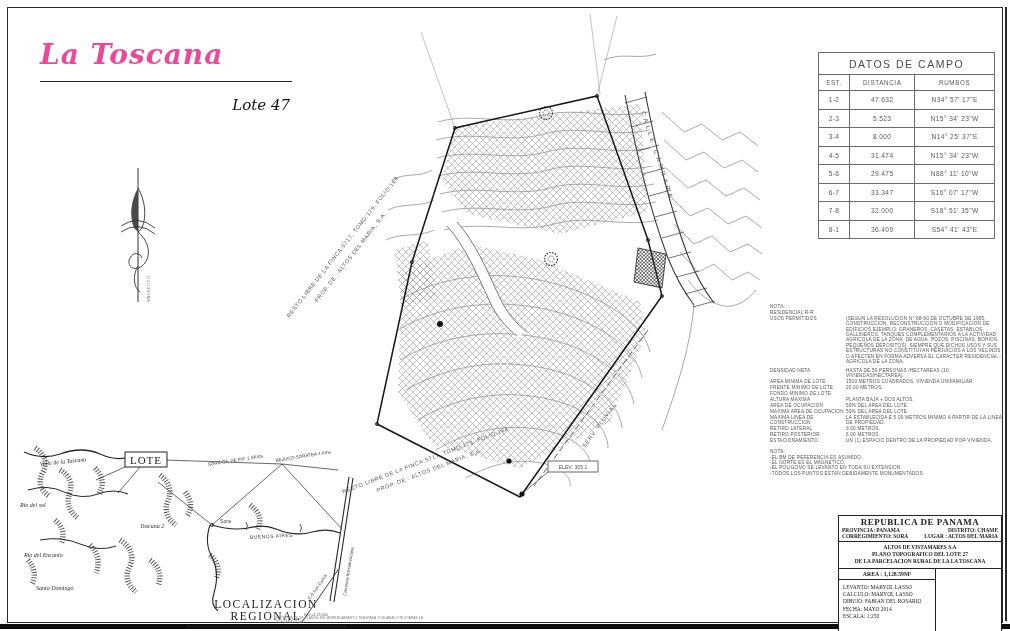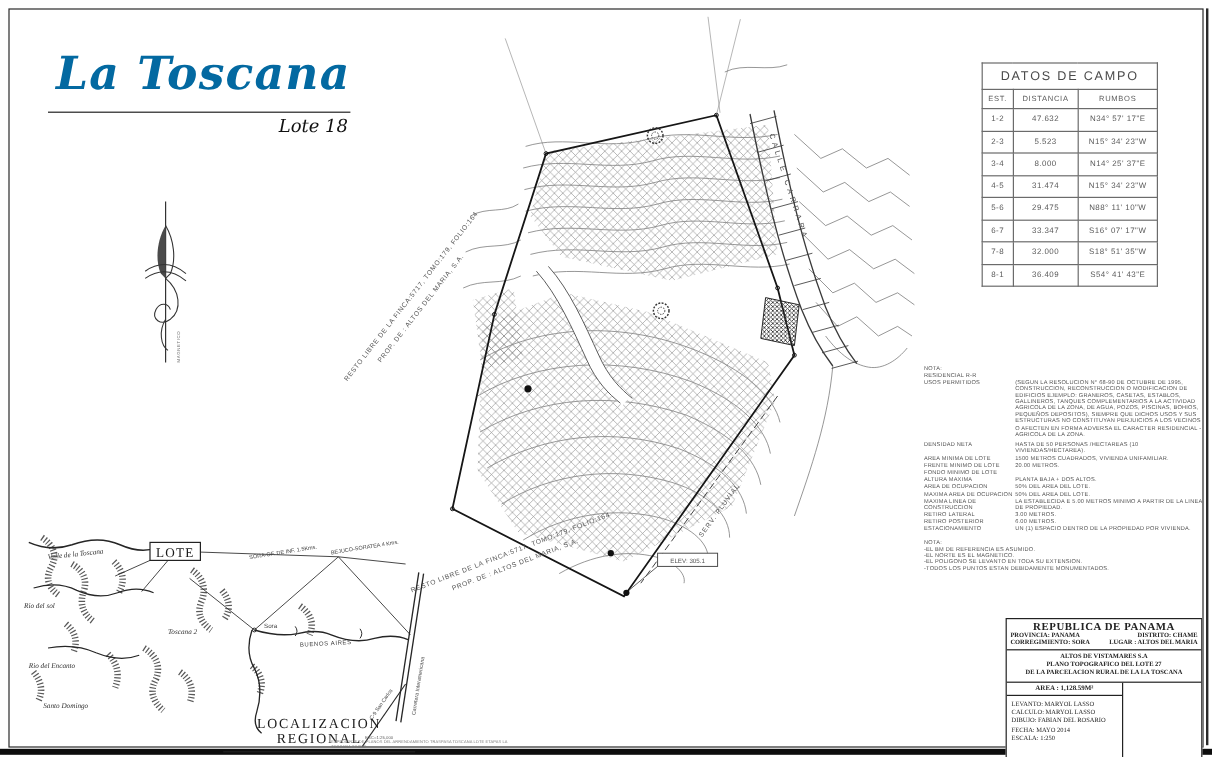--- a/index.html
+++ b/index.html
@@ -4,26 +4,26 @@
 <style>
   html,body{margin:0;padding:0;background:#e8e8e8;}
   #sheet{position:relative;width:1010px;height:631px;background:#ffffff;overflow:hidden;
          font-family:"Liberation Sans",sans-serif;color:#333;}
   #plan-svg{position:absolute;left:0;top:0;z-index:1;}
   .abs{position:absolute;z-index:2;}
 
   
   #main-title{left:40px;top:38px;width:252px;border-bottom:1.5px solid #222;padding-bottom:10px;
               font-family:"DejaVu Serif",serif;font-style:italic;font-weight:bold;
-              font-size:38px;letter-spacing:1px;color:#0369a1;text-align:right;}
+              font-size:28px;letter-spacing:1px;color:#ec4899;text-align:left;}
   #sub-title{left:40px;top:96px;width:250px;text-align:right;font-family:"DejaVu Serif",serif;
              font-style:italic;font-size:15px;color:#111;padding-right:6px;}
 
   
-  #datos{left:818px;top:52px;width:147px;border-collapse:collapse;background:#fff;}
+  #datos{left:818px;top:52px;width:177px;border-collapse:collapse;background:#fff;}
   #datos td,#datos th{border:1px solid #6b6b6b;color:#5a5a5a;text-align:center;padding:1px 2px;}
   #datos .t-title{font-size:10.5px;letter-spacing:1.5px;height:19px;color:#4a4a4a;font-weight:normal;}
   #datos .t-head{font-size:6.3px;letter-spacing:.6px;height:13px;}
   #datos .t-cell{font-size:6.6px;letter-spacing:.4px;height:15.5px;}
 
   
   #notes{left:770px;top:304px;width:236px;font-size:4.7px;line-height:5.4px;color:#555;
          letter-spacing:.2px;}
   .nrow{display:flex;margin-bottom:.5px;}
   .nlab{width:76px;flex:none;}
@@ -248,21 +248,21 @@
         <text transform="translate(40,466) rotate(-6)">Valle de la Toscana</text>
         <text x="20" y="507">Rio del sol</text>
         <text x="140" y="528">Toscana 2</text>
         <text x="24" y="557">Rio del Encanto</text>
         <text x="36" y="590">Santo Domingo</text>
       </g>
     </g>
   </svg>
 
   <div id="main-title" class="abs">La Toscana</div>
-  <div id="sub-title" class="abs">Lote 18</div>
+  <div id="sub-title" class="abs">Lote 47</div>
 
   <table id="datos" class="abs">
     <tbody>
         <tr>
           <td class="t-title" colspan="3">DATOS DE CAMPO</td>
         </tr>
     <tr>
       <td class="t-head">EST.</td>
       <td class="t-head">DISTANCIA</td>
       <td class="t-head">RUMBOS</td>

